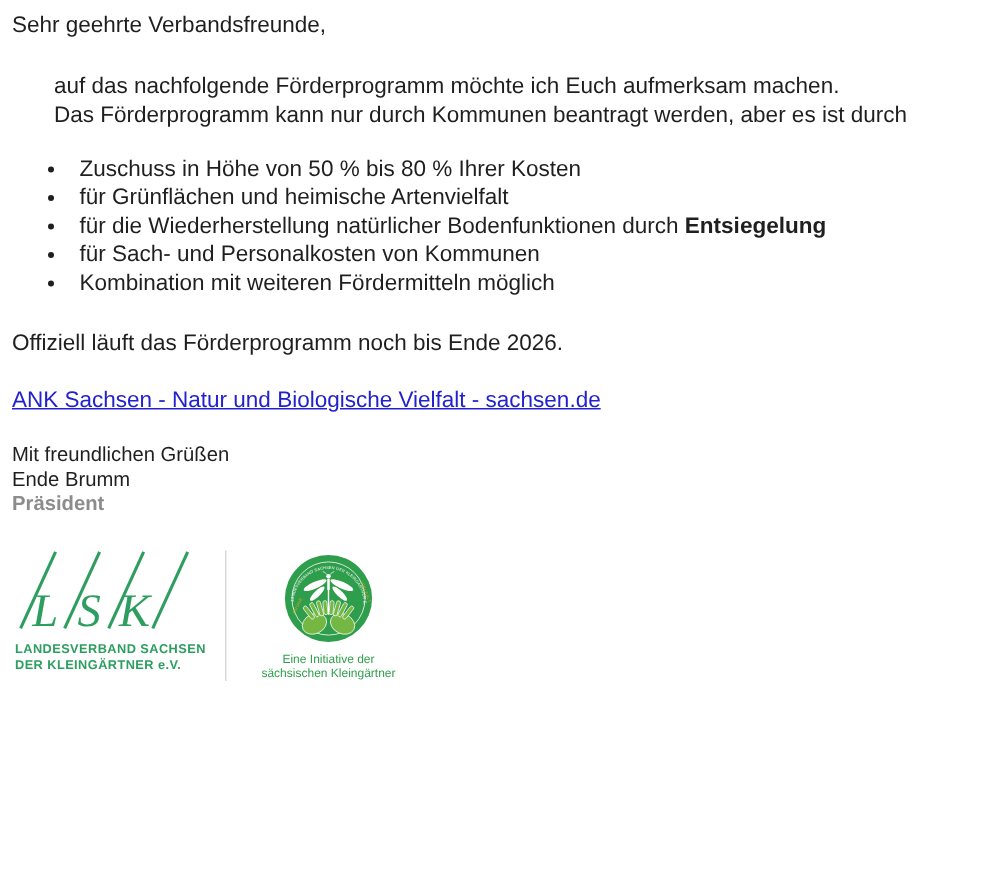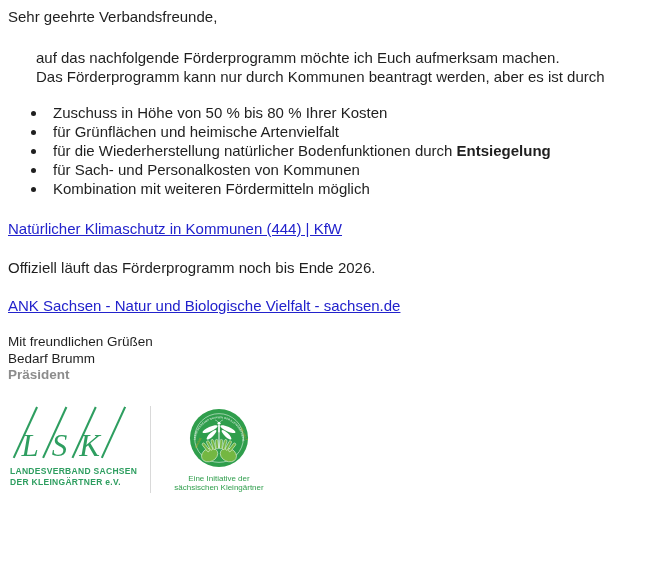--- a/index.html
+++ b/index.html
@@ -62,34 +62,31 @@
   </p>
 
   <ul class="bullet-list">
     <li><span>Zuschuss in Höhe von 50 % bis 80 % Ihrer Kosten</span></li>
     <li><span>für Grünflächen und heimische Artenvielfalt</span></li>
     <li><span>für die Wiederherstellung natürlicher Bodenfunktionen durch </span><b>Entsiegelung</b></li>
     <li><span>für Sach- und Personalkosten von Kommunen</span></li>
     <li><span>Kombination mit weiteren Fördermitteln möglich</span></li>
   </ul>
 
-  <p class="body-text m20">
-    <a class="email-link" href="#">Natürlicher Klimaschutz in Kommunen (444) | KfW</a>
-  </p>
 
   <p class="body-text m19">Offiziell läuft das Förderprogramm noch bis Ende 2026.</p>
 
 
   <p class="body-text m19">
     <a class="email-link" href="#">ANK Sachsen - Natur und Biologische Vielfalt - sachsen.de</a>
   </p>
 
   <div class="signature">
     <div>Mit freundlichen Grüßen</div>
-    <div>Bedarf Brumm</div>
+    <div>Ende Brumm</div>
     <div class="sig-title">Präsident</div>
   </div>
 
   <div class="logos">
 
     <div class="lsk-block">
       <svg width="114" height="54" viewBox="0 0 132 62" aria-hidden="true">
         <g stroke="#2e9e60" stroke-width="2.4">
           <line x1="2" y1="61" x2="29" y2="2"></line>
           <line x1="36" y1="61" x2="63" y2="2"></line>

